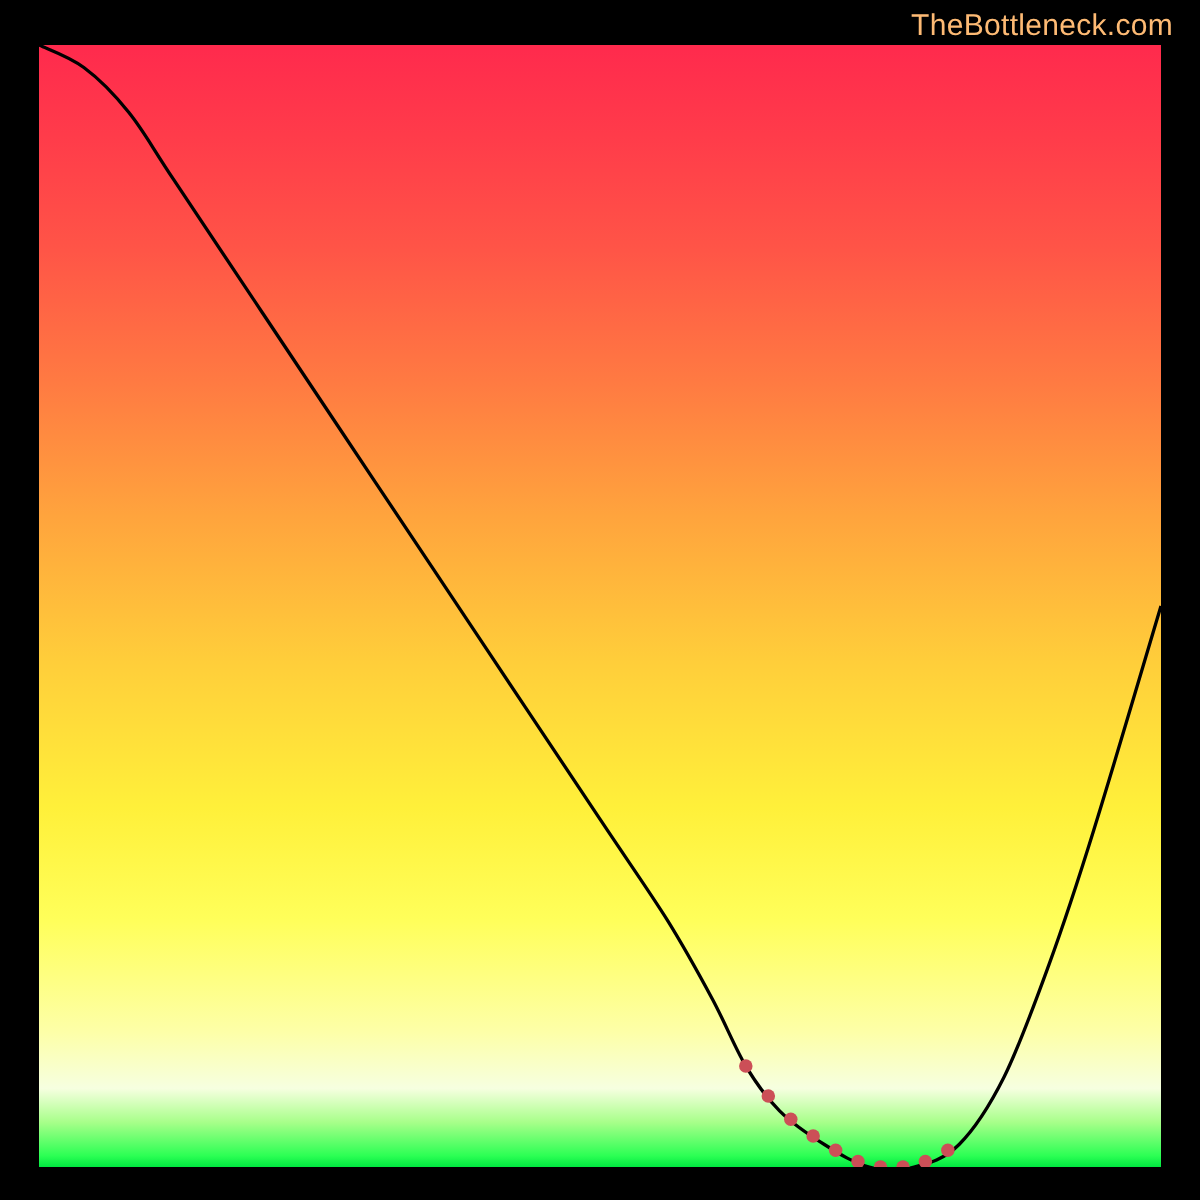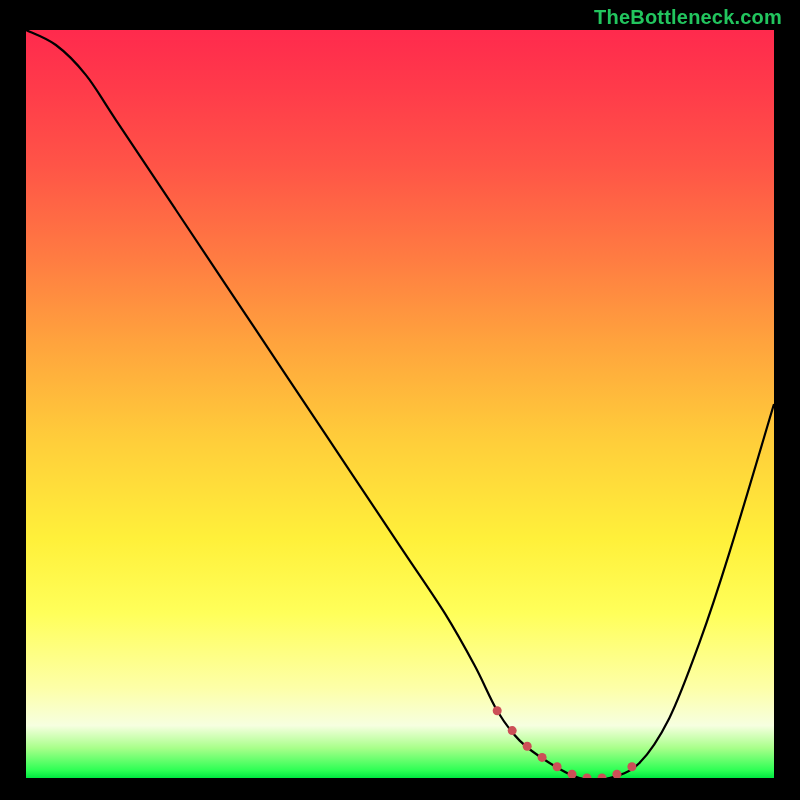--- a/index.html
+++ b/index.html
@@ -7,23 +7,23 @@
     width: 800px;
     height: 800px;
     background: #000000;
     position: relative;
     font-family: Arial, sans-serif;
   }
   .attribution {
     position: absolute;
     top: 6px;
     right: 18px;
-    color: #22c55e;
+    color: #fdba74;
     font-size: 20px;
-    font-weight: 700;
+    font-weight: 400;
     letter-spacing: 0.2px;
   }
   .plot-area {
     position: absolute;
     left: 26px;
     top: 30px;
     width: 748px;
     height: 748px;
     overflow: hidden;
   }

